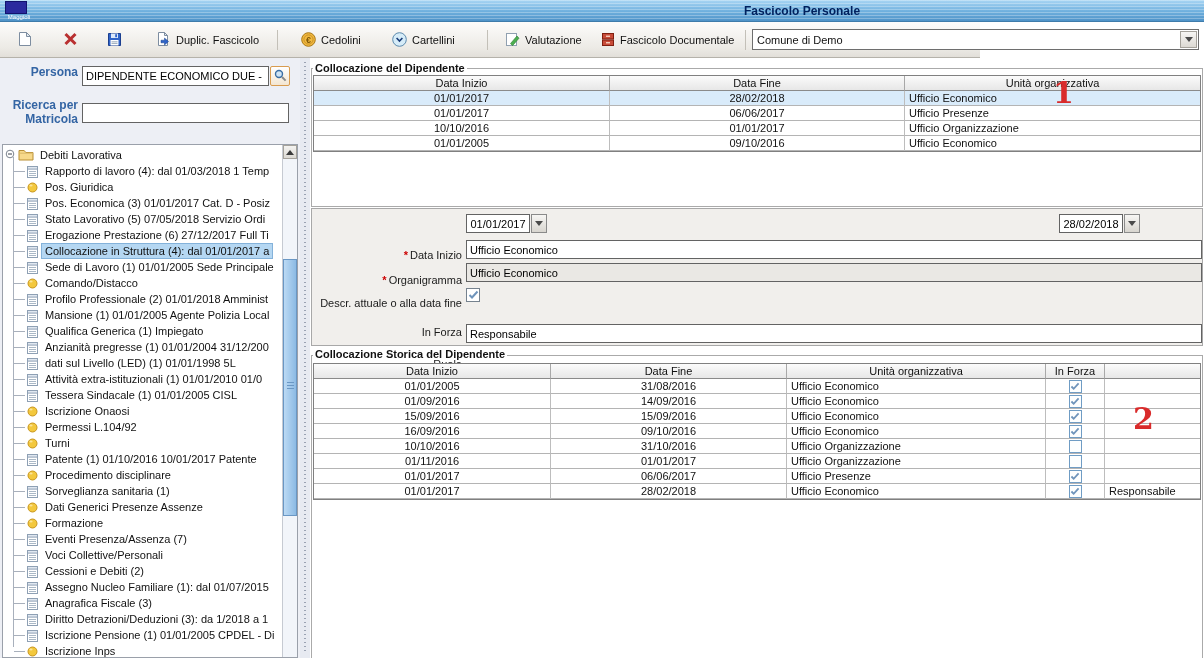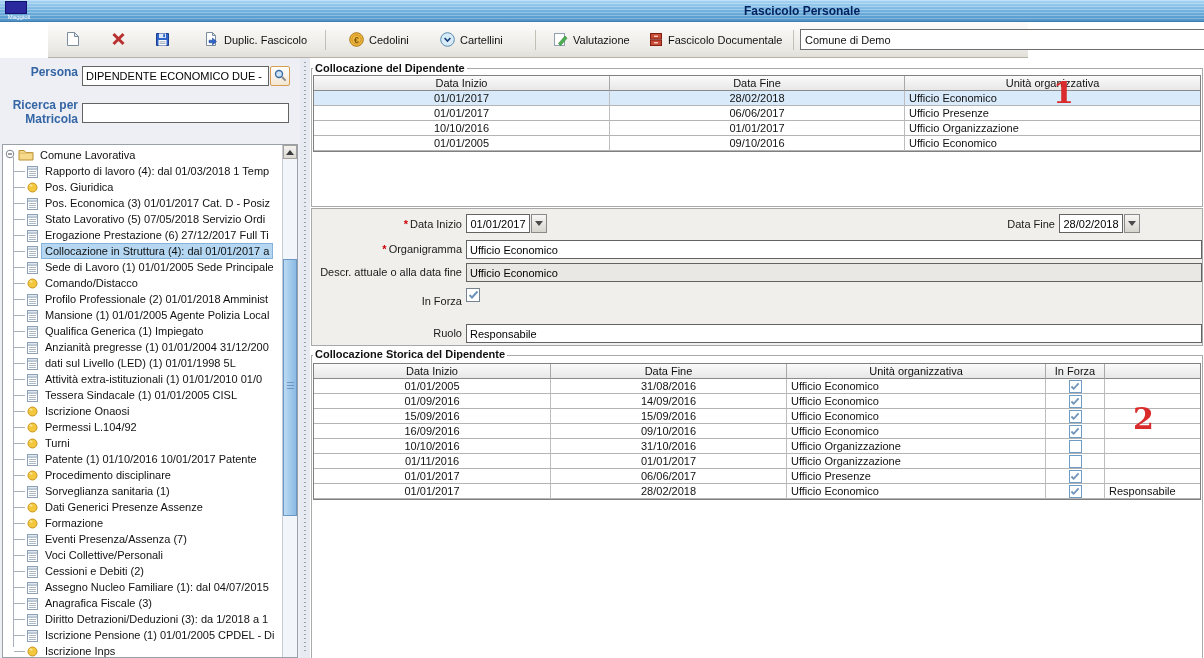--- a/index.html
+++ b/index.html
@@ -14,21 +14,21 @@
       linear-gradient(180deg,#a9d6f4 0%,#6fb0de 55%,#4f93c8 100%);
     border-bottom:1px solid #3f7cab; }
   .logo { position:absolute; left:4px; top:1px; width:30px; height:20px; }
   .logo-square { width:22px; height:13px; background:#2a2a9e; border:1px solid #12126e; margin-left:1px; }
   .logo-text { font-size:6px; color:#fff; line-height:7px; text-align:center; width:30px; }
   .title-text { position:absolute; left:744px; top:4px; font-weight:bold; font-size:12px; color:#00215e; }
 
   
   .toolbar { position:absolute; left:0; top:22px; width:980px; height:36px;
     background:linear-gradient(180deg,#fdfcfb 0%,#eceae5 75%,#e2dfd9 100%);
-    border-bottom:1px solid #b5b2aa;margin-left:48px; }
+    border-bottom:1px solid #b5b2aa; }
   .tb-btn { position:absolute; top:5px; height:26px; display:flex; align-items:center; gap:5px;
     padding:0 6px; border:1px solid transparent; border-radius:2px; cursor:default; }
   .tb-btn .lbl { font-size:11px; color:#111; white-space:nowrap; }
   .tb-sep { position:absolute; top:8px; width:1px; height:20px; background:#c3c0b8; }
   .tb-combo { position:absolute; left:752px; top:7px; width:447px; height:21px; background:#fff;
     border:1px solid #6e6e6e; display:flex; align-items:center; }
   .tb-combo .combo-value { flex:1; padding-left:4px; }
   .combo-arrow-btn { width:17px; height:17px; margin-right:1px; background:linear-gradient(#f7f6f4,#dcd9d3);
     border:1px solid #a5a29b; display:flex; align-items:center; justify-content:center; }
   .tri-down { width:0; height:0; border-left:4px solid transparent; border-right:4px solid transparent;
@@ -94,21 +94,21 @@
   .thead .tcell { background:linear-gradient(#fbfbfb,#e7e7e7); border-right:1px solid #a8a8a8;
     border-bottom:1px solid #8a8a8a; text-align:center; }
   .c-date { text-align:center; }
   .c-text { text-align:left; padding-left:4px; }
   .c-check { display:flex; align-items:center; justify-content:center; }
   .trow.selected .tcell { background:#d9ebfa; }
   .tbl-check { width:13px; height:13px; border:1px solid #6f9cc4; background:#fdfefe;
     display:inline-flex; align-items:center; justify-content:center; }
 
   
-  .frm-label { position:absolute; width:152px; text-align:right; white-space:nowrap; z-index:2; color:#1a1a1a; }
+  .frm-label { position:absolute; width:152px; text-align:right; white-space:nowrap; z-index:2; color:#1a1a1a;margin-top:31px; }
   .req { color:#cc0000; font-weight:bold; margin-right:2px; }
   .frm-input { position:absolute; height:19px; background:#fff; border:1px solid #636363; z-index:2;
     font-size:11px; padding:0 3px; font-family:"Liberation Sans",sans-serif; }
   .frm-input.ro { background:#eae8e4; }
   .date-inp { text-align:center; }
   .drop-btn { position:absolute; width:16px; height:19px; z-index:2;
     background:linear-gradient(#f7f6f4,#d8d5cf); border:1px solid #8a8a8a;
     display:flex; align-items:center; justify-content:center; }
   .chk { position:absolute; width:14px; height:14px; background:#fff; border:1px solid #76828e; z-index:2;
     display:flex; align-items:center; justify-content:center; }
@@ -242,21 +242,21 @@
                 <circle cx="5" cy="5" r="3.8" fill="#fff" stroke="#7a828e"></circle>
                 <line x1="3" y1="5" x2="7" y2="5" stroke="#3a424e"></line>
               </svg>
           </span>
           <span>
             <svg width="16" height="13" viewBox="0 0 16 13">
                 <path d="M1 2.5 h5.2 l1.6 2 h7.2 v7.5 h-14 z" fill="#f7d98b" stroke="#b98f35"></path>
                 <path d="M1 5.2 h14" stroke="#d9b967" fill="none"></path>
               </svg>
           </span>
-          <span class="tree-label">Comune Lavorativa</span>
+          <span class="tree-label">Debiti Lavorativa</span>
         </div>
         <div id="tree-items">
             <div class="tree-item type-doc">
     <span class="tree-icon icon-doc">
       <svg width="11" height="13" viewBox="0 0 11 13">
                   <rect x="0.5" y="1.5" width="10" height="11" fill="#fff" stroke="#8ea0b4"></rect>
                   <rect x="0.5" y="1.5" width="10" height="2.6" fill="#dfe7f0" stroke="#8ea0b4"></rect>
                   <line x1="2" y1="6.5" x2="9" y2="6.5" stroke="#aab8c6"></line>
                   <line x1="2" y1="8.5" x2="9" y2="8.5" stroke="#aab8c6"></line>
                   <line x1="2" y1="10.5" x2="9" y2="10.5" stroke="#aab8c6"></line>
@@ -570,21 +570,21 @@
     <span class="tree-icon icon-doc">
       <svg width="11" height="13" viewBox="0 0 11 13">
                   <rect x="0.5" y="1.5" width="10" height="11" fill="#fff" stroke="#8ea0b4"></rect>
                   <rect x="0.5" y="1.5" width="10" height="2.6" fill="#dfe7f0" stroke="#8ea0b4"></rect>
                   <line x1="2" y1="6.5" x2="9" y2="6.5" stroke="#aab8c6"></line>
                   <line x1="2" y1="8.5" x2="9" y2="8.5" stroke="#aab8c6"></line>
                   <line x1="2" y1="10.5" x2="9" y2="10.5" stroke="#aab8c6"></line>
                 </svg>
     </span>
 
-    <span class="tree-label">Assegno Nucleo Familiare (1): dal 04/07/2015</span>
+    <span class="tree-label">Assegno Nucleo Familiare (1): dal 01/07/2015</span>
   </div>
             <div class="tree-item type-doc">
     <span class="tree-icon icon-doc">
       <svg width="11" height="13" viewBox="0 0 11 13">
                   <rect x="0.5" y="1.5" width="10" height="11" fill="#fff" stroke="#8ea0b4"></rect>
                   <rect x="0.5" y="1.5" width="10" height="2.6" fill="#dfe7f0" stroke="#8ea0b4"></rect>
                   <line x1="2" y1="6.5" x2="9" y2="6.5" stroke="#aab8c6"></line>
                   <line x1="2" y1="8.5" x2="9" y2="8.5" stroke="#aab8c6"></line>
                   <line x1="2" y1="10.5" x2="9" y2="10.5" stroke="#aab8c6"></line>
                 </svg>

